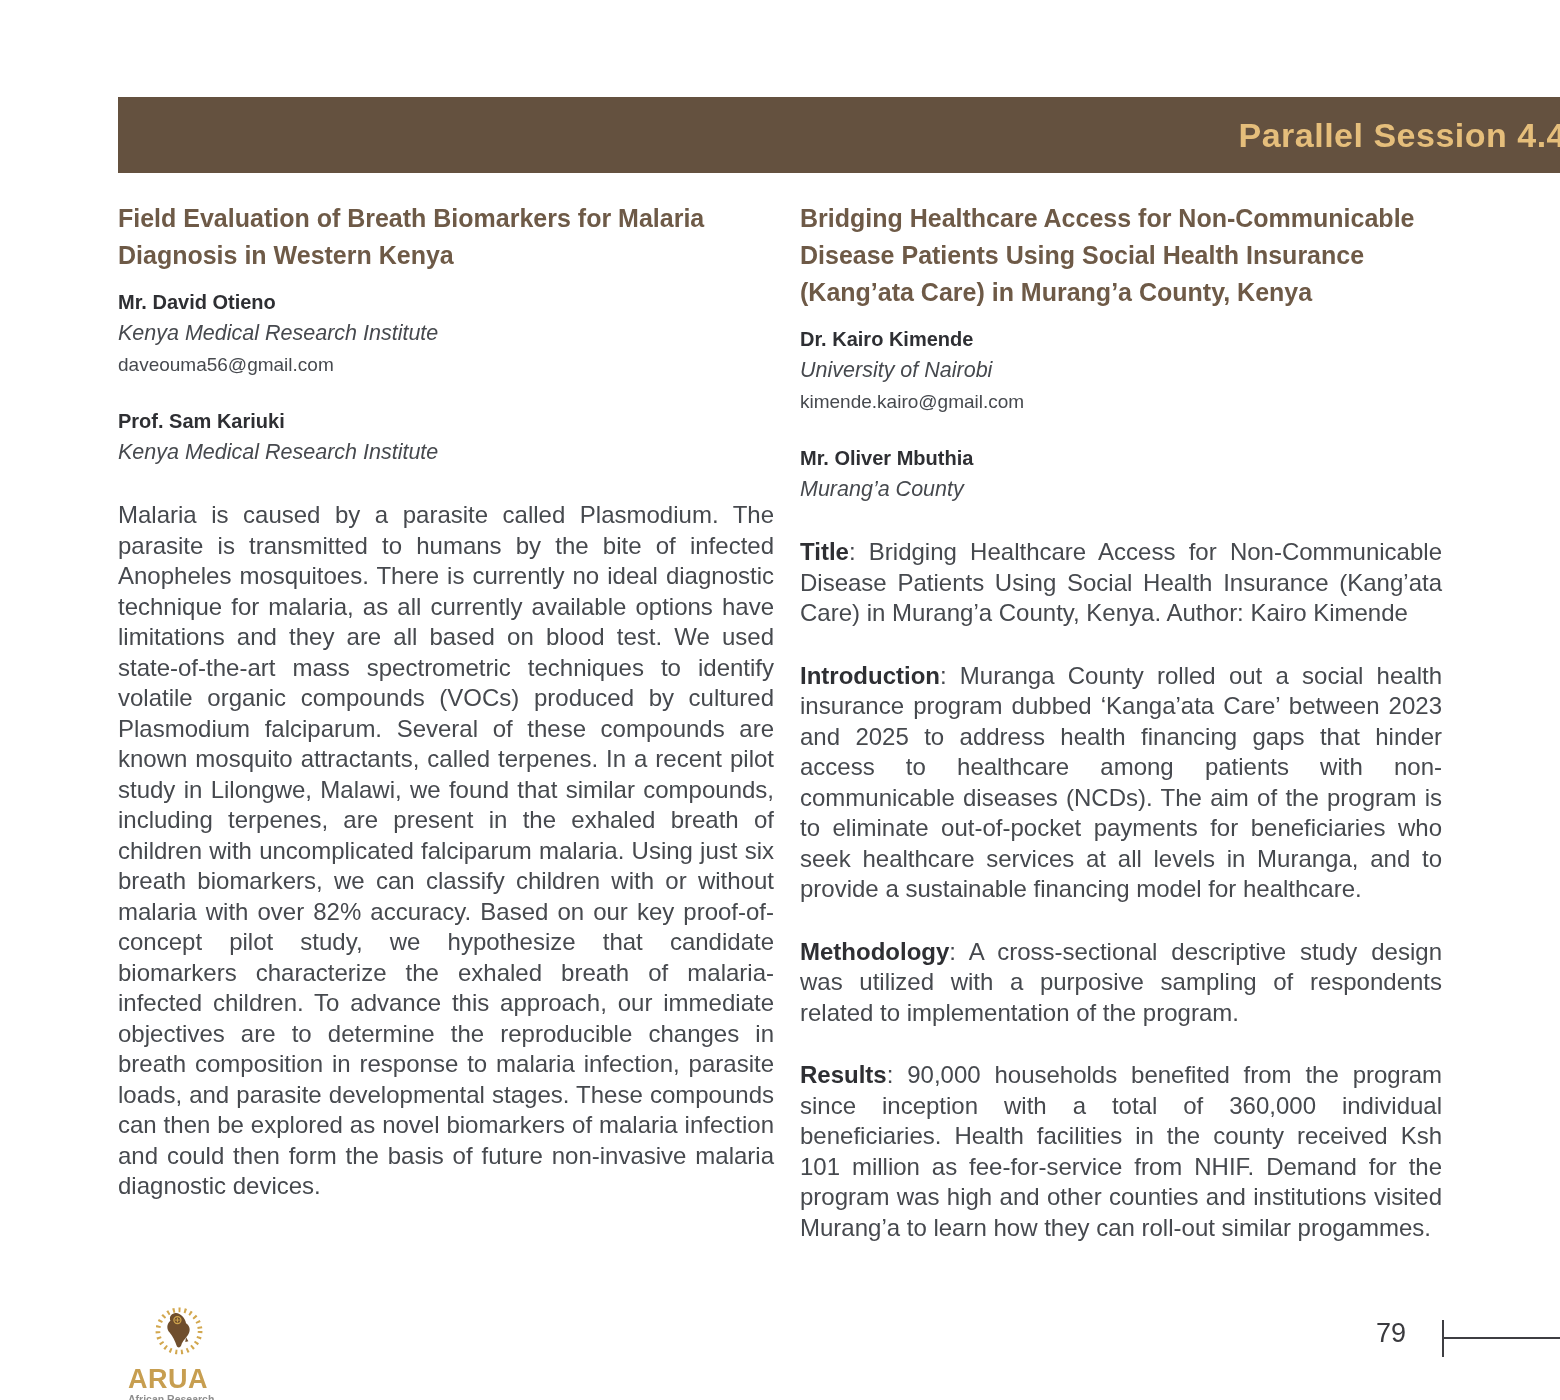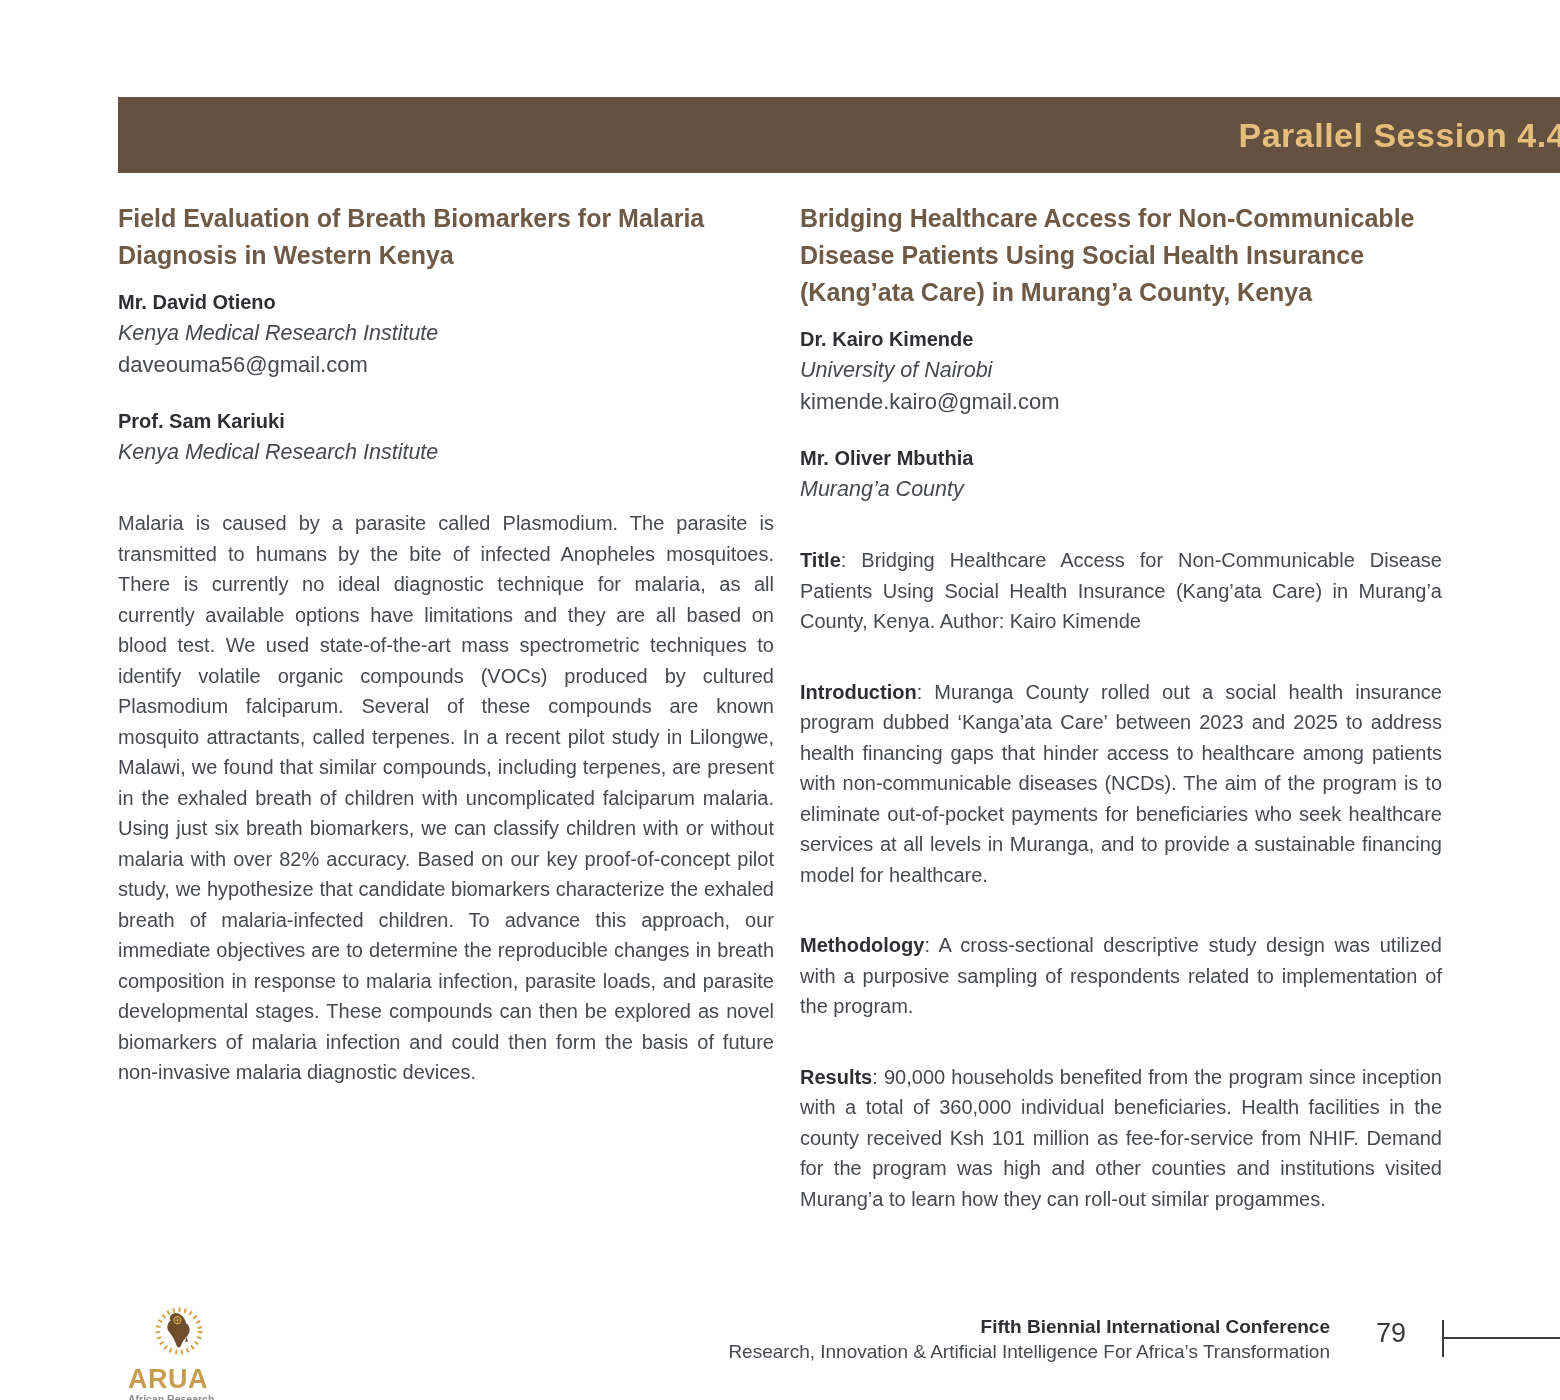--- a/index.html
+++ b/index.html
@@ -27,23 +27,23 @@
   .col-left{left:118px;width:656px;}
   .col-right{left:800px;width:642px;}
 
   h2.abs-title{font-size:25px;line-height:37px;font-weight:700;color:var(--heading);
     margin-bottom:13px;}
 
   .person{margin-top:26px;}
   .person.first{margin-top:0;}
   .person .name{font-weight:700;color:var(--name);font-size:20px;line-height:31px;}
   .person .affil{font-style:italic;color:var(--body);font-size:21.5px;line-height:31px;}
-  .person .email{color:var(--body);font-size:22px;line-height:31px;}
+  .person .email{color:var(--body);font-size:19px;line-height:31px;}
 
-  .para{margin-top:40px;font-size:20px;line-height:30.5px;text-align:justify;
+  .para{margin-top:32px;font-size:24px;line-height:30.5px;text-align:justify;
     color:var(--body);}
   .para b{color:var(--name);font-weight:700;}
 
   .footer-logo{position:absolute;left:128px;top:1306px;display:flex;align-items:center;gap:9px;flex-direction:column;}
   .logo-text .brand{color:var(--arua-gold);font-weight:700;font-size:27px;line-height:28px;letter-spacing:.5px;}
   .logo-text .tag{color:var(--tagline);font-size:10.5px;line-height:13px;font-weight:bold;}
 
   .footer-conf{position:absolute;right:230px;top:1314px;text-align:right;}
   .footer-conf .line1{font-weight:700;color:var(--name);font-size:19px;line-height:25px;}
   .footer-conf .line2{color:var(--body);font-size:19px;line-height:25px;}
@@ -109,22 +109,18 @@
       <path stroke="#D2A74E" stroke-width="1.2" d="M27 18 h6 M30 15 v6"></path>
       <path fill="#6F4E2D" d="M41 40 l3 5 l-4 1 Z"></path>
     </svg>
     <div class="logo-text">
       <div class="brand">ARUA</div>
       <div class="tag">African Research</div>
       <div class="tag">Universities Alliance</div>
     </div>
   </div>
 
-  <div class="footer-conf">
-    <div class="line1">Fifth Biennial International Conference</div>
-    <div class="line2">Research, Innovation &amp; Artificial Intelligence For Africa’s Transformation</div>
-  </div>
 
   <div class="page-num">79</div>
   <div class="rule-v"></div>
   <div class="rule-h"></div>
 
 </div>
 
 </body></html>

